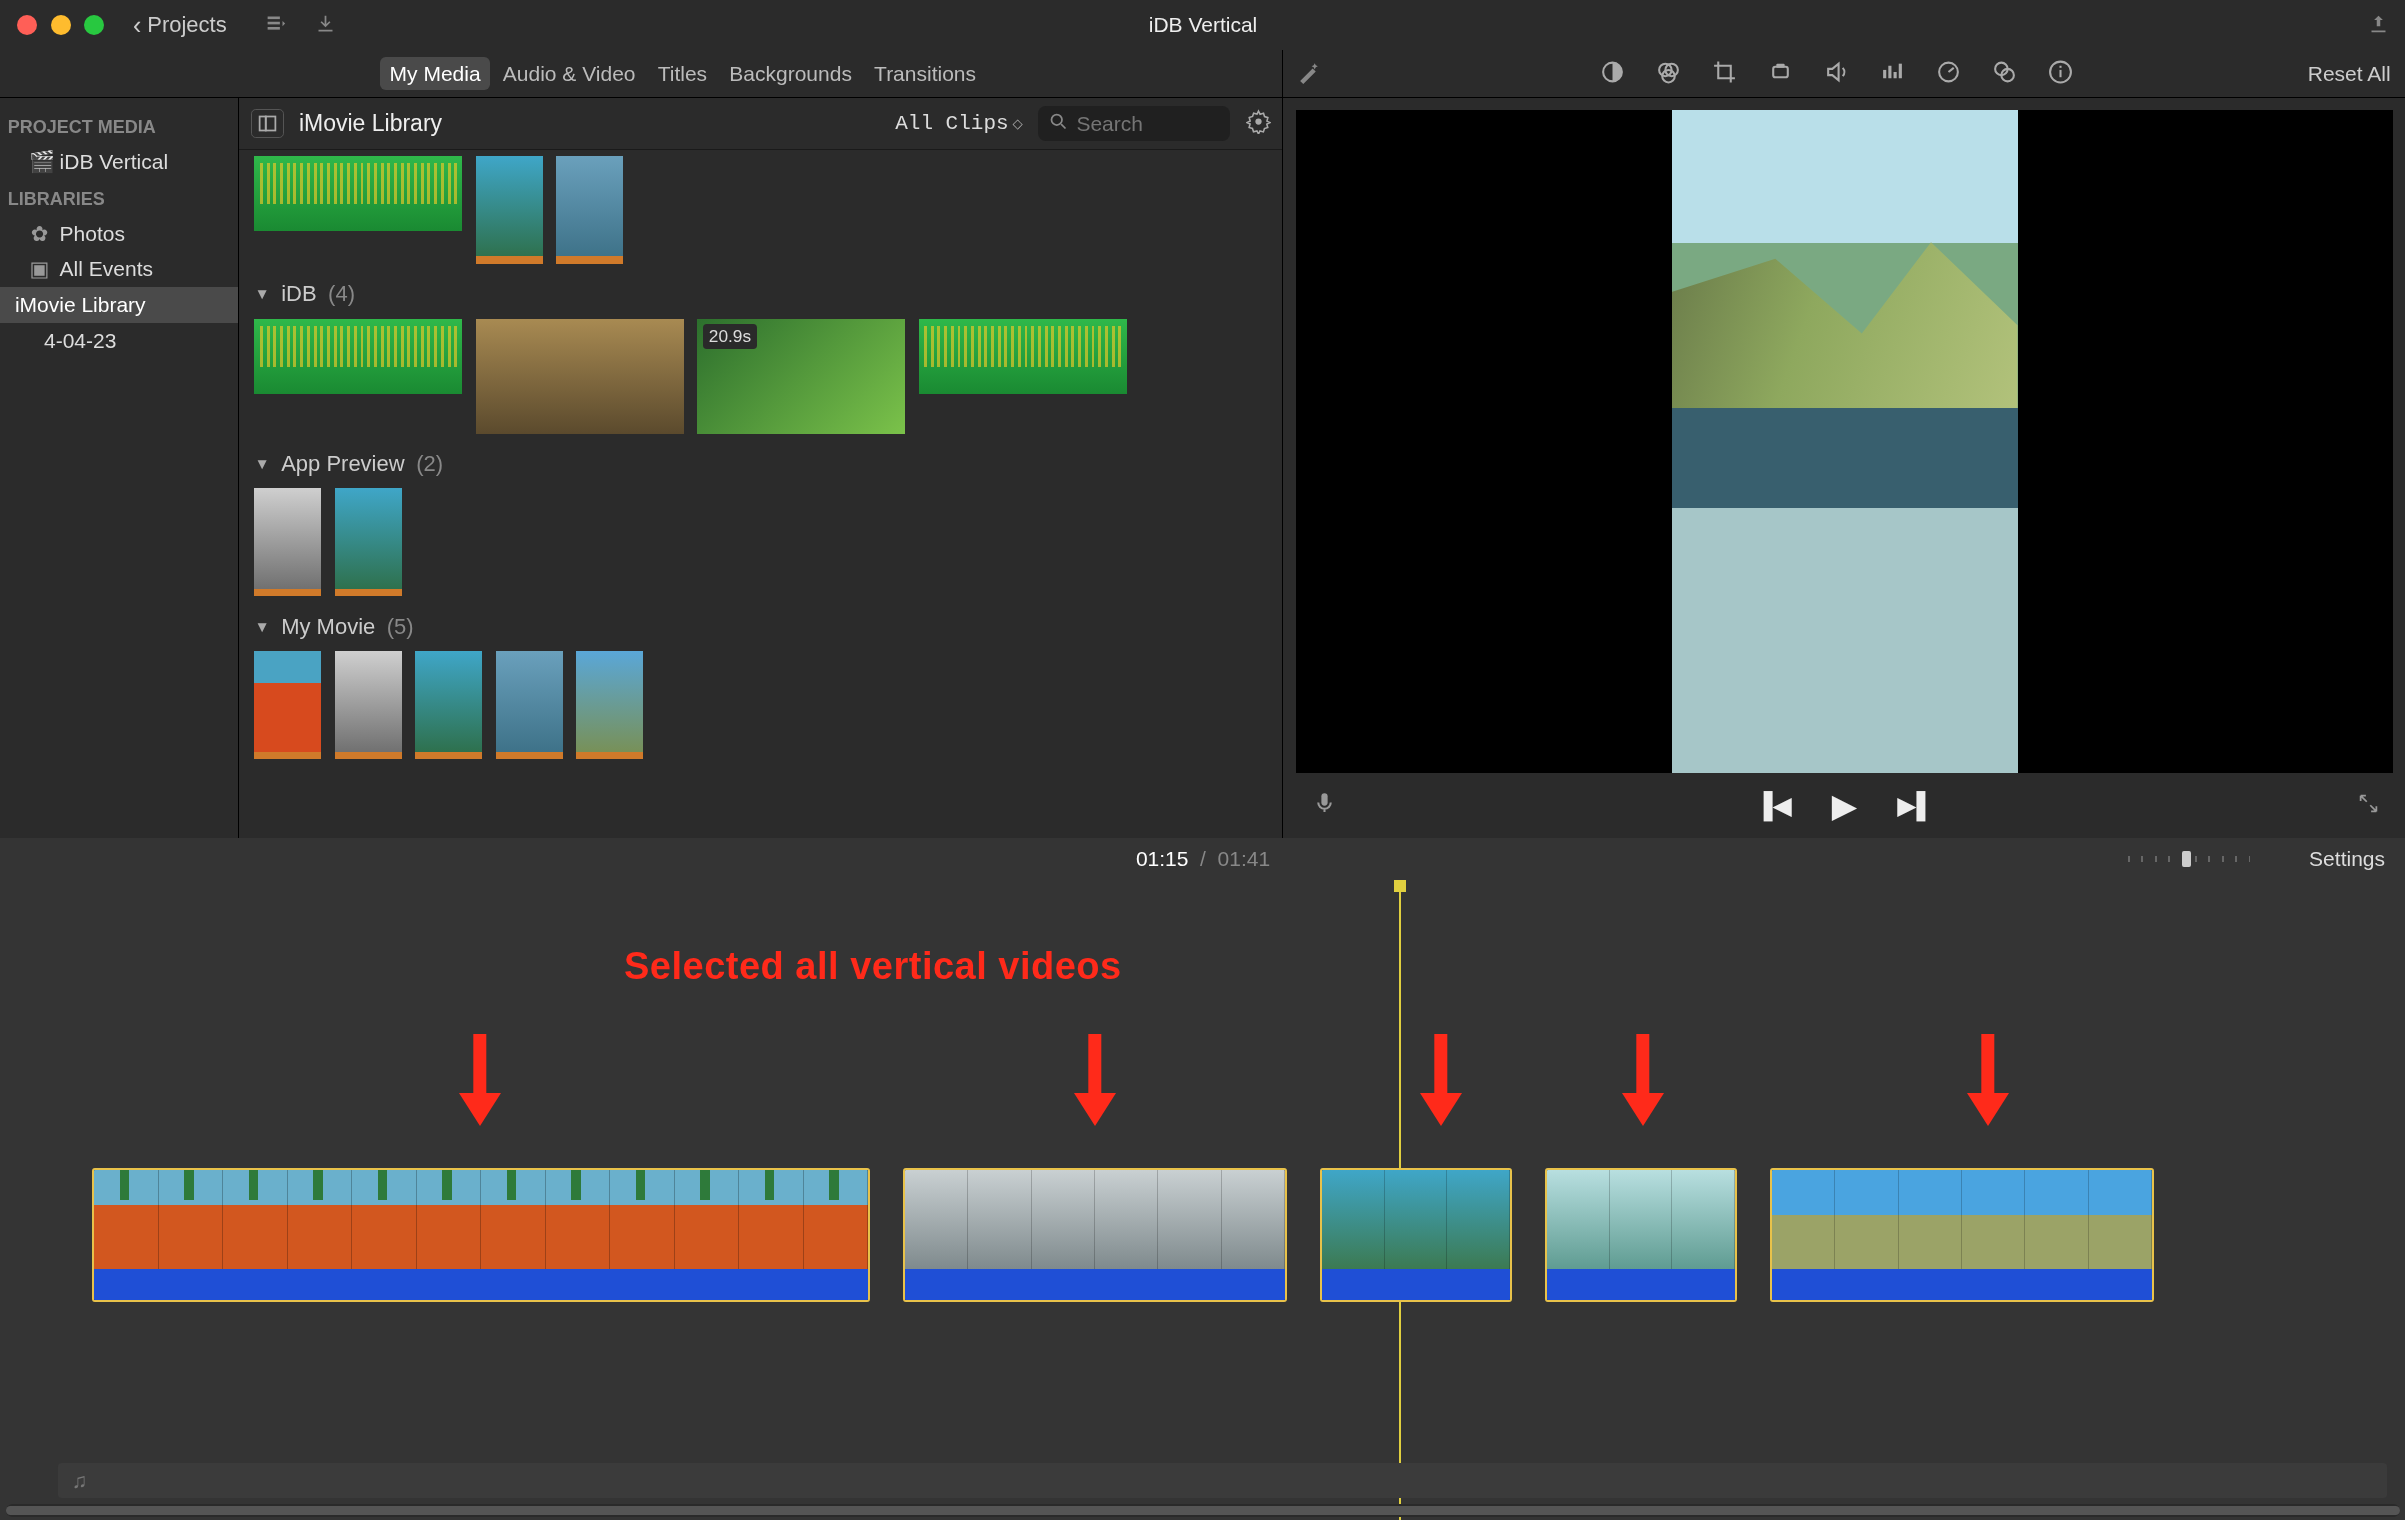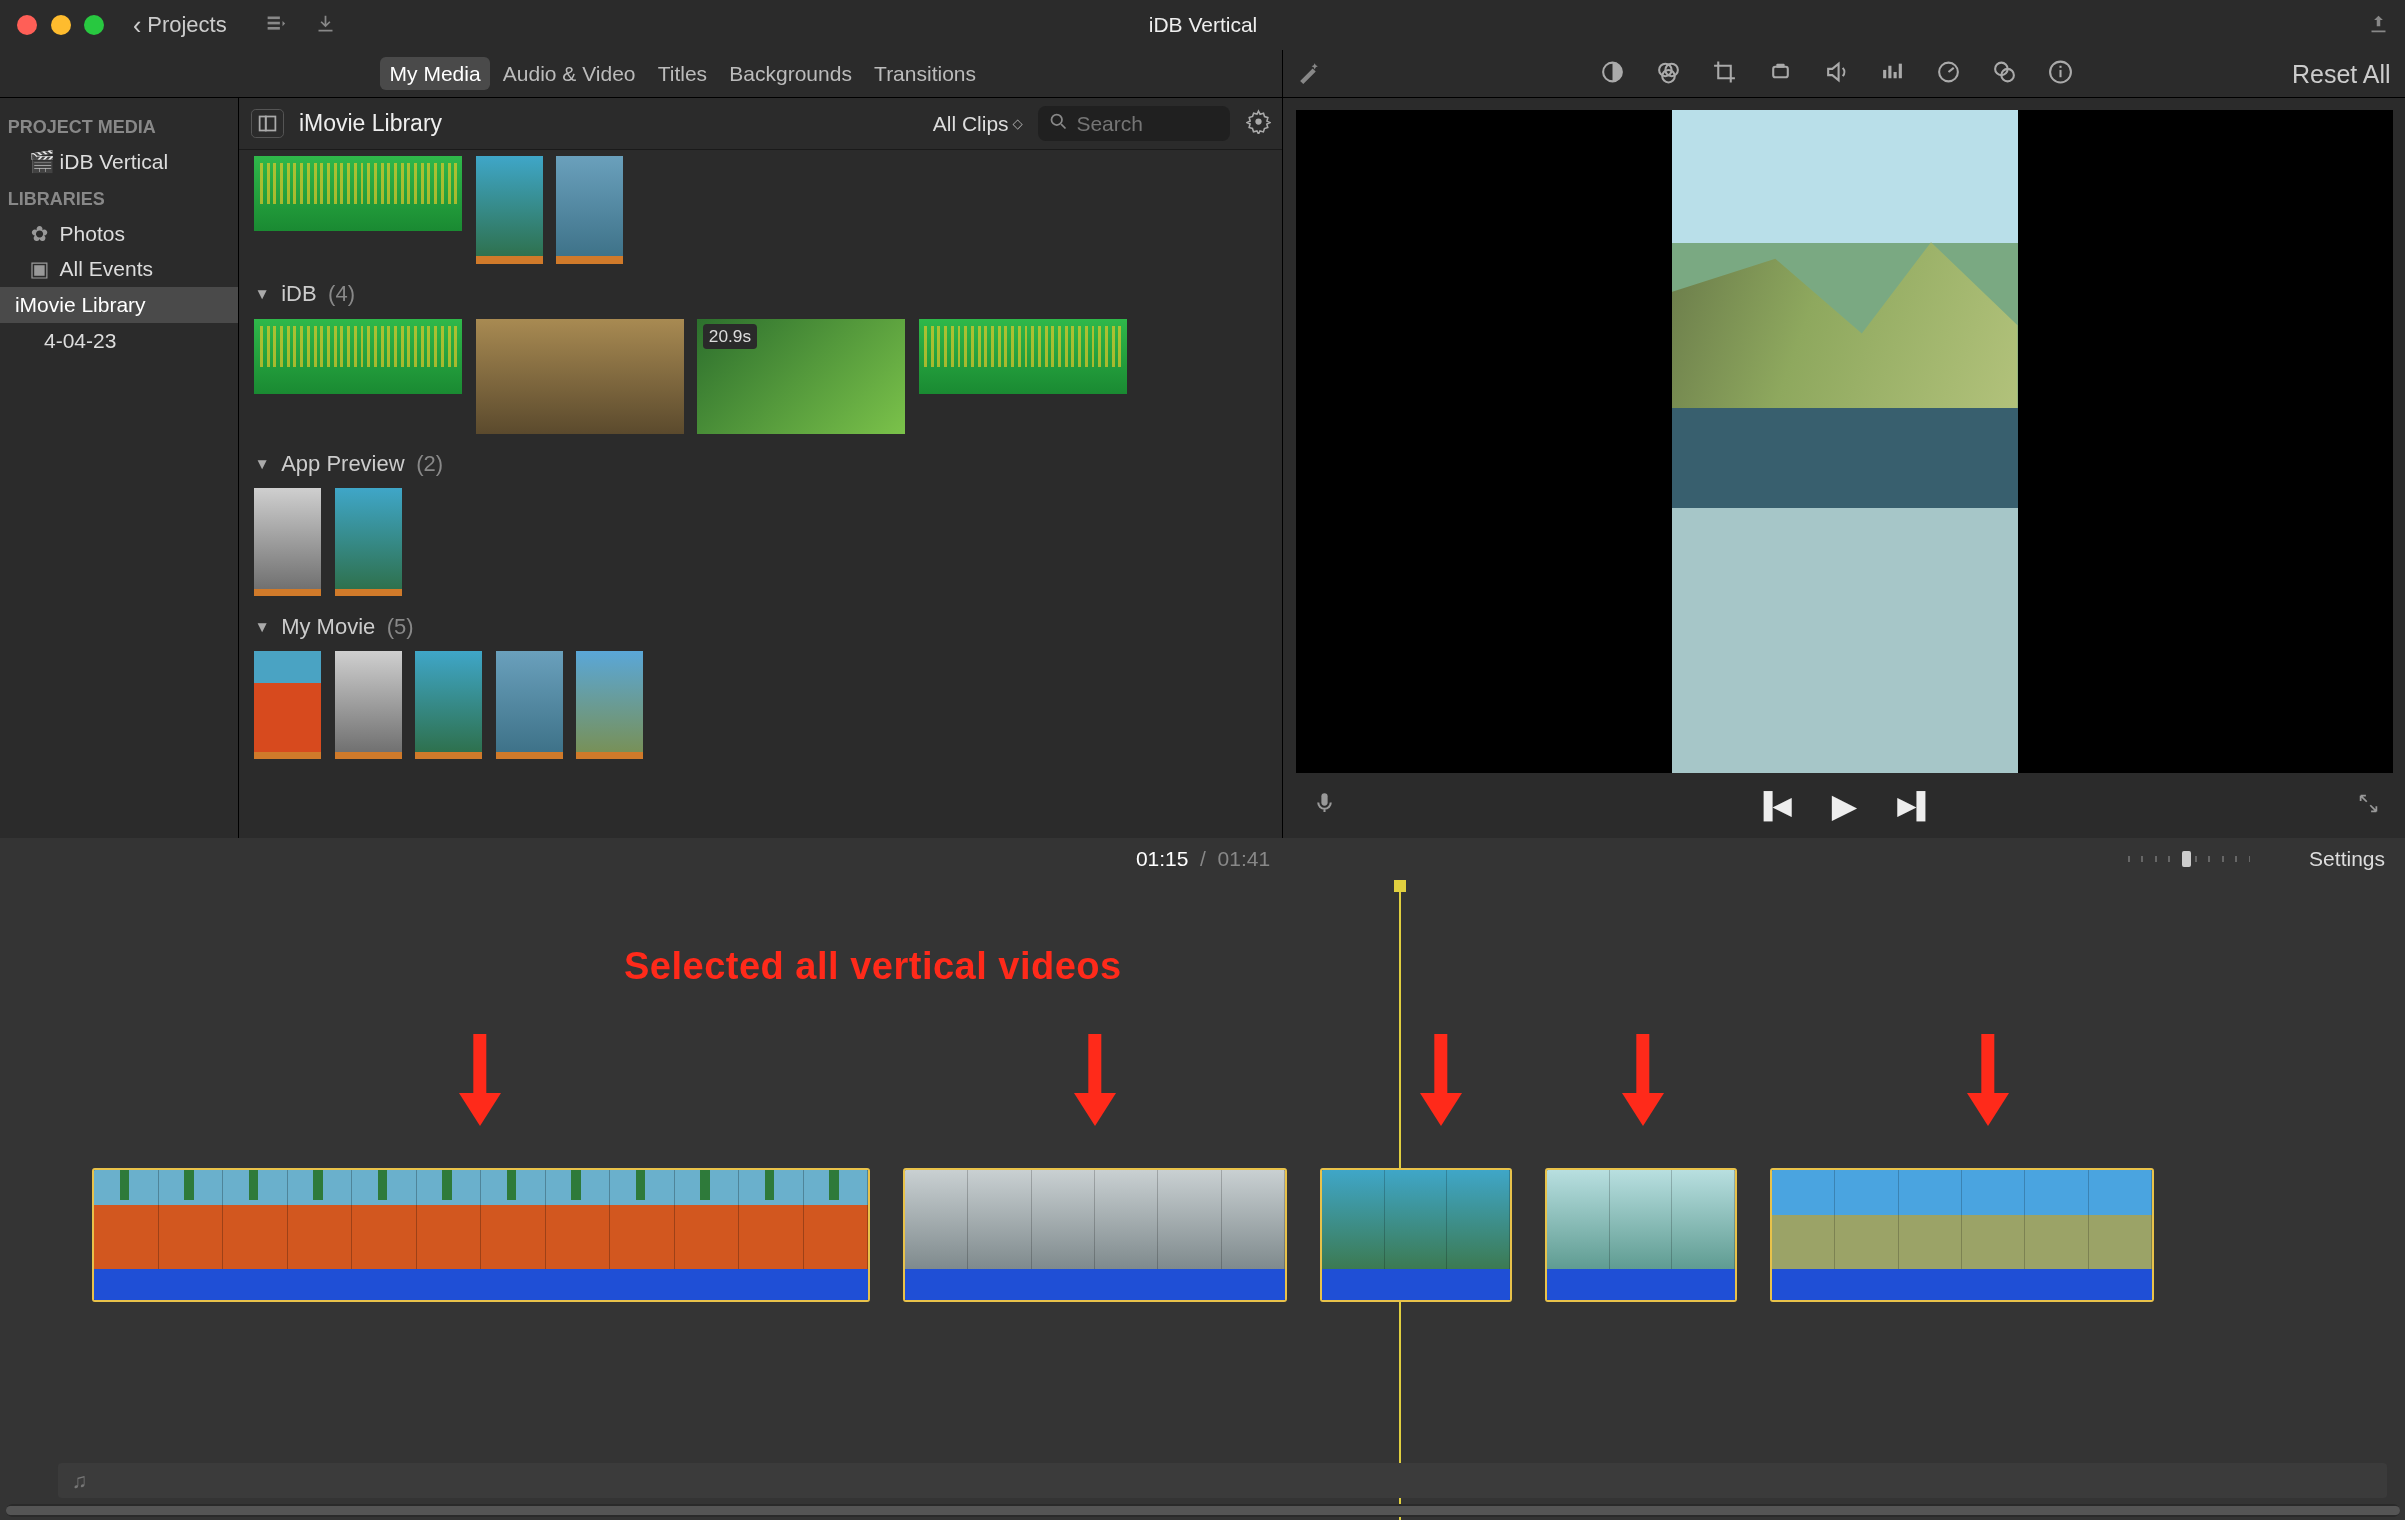--- a/index.html
+++ b/index.html
@@ -18,41 +18,41 @@
 .tb-icons-left { display: flex; gap: 29px; margin-left: 38px; color: #888; }
 
 
 .tabrow { height: 48px; background: #2b2b2b; display: flex; position: relative; border-bottom: 1px solid #000; }
 .tabs { position: absolute; left: 380px; display: flex; align-items: center; gap: 3px; height: 100%; }
 .tabs span { font-size: 21px; color: #bbb; padding: 4.8px 9.6px; border-radius: 5.8px; }
 .tabs span.active { background: #4a4a4a; color: #fff; }
 .tabrow .vdiv { position: absolute; left: 1282px; top: 0; bottom: 0; width: 1px; background: #000; }
 .wand { position: absolute; left: 1297px; top: 50%; transform: translateY(-50%); color: #888; font-size: 21px; }
 .adjust-icons { position: absolute; left: 1600px; top: 50%; transform: translateY(-50%); display: flex; gap: 31px; color: #aaa; }
-.reset-all { position: absolute; right: 15.4px; top: 50%; transform: translateY(-50%); color: #ccc; font-size: 25px; }
+.reset-all { position: absolute; right: 15.4px; top: 50%; transform: translateY(-50%); color: #ccc; font-size: 21px; }
 
 
 .main { flex: 0 0 740px; display: flex; background: #232323; }
 
 
 .sidebar { width: 238px; background: #2b2b2b; padding-top: 9.6px; font-size: 21px; }
 .sb-header { font-size: 18px; color: #888; font-weight: 700; padding: 9.6px 7.7px 5.8px; }
 .sb-item { display: flex; align-items: center; padding: 5.8px 9.6px 5.8px 29px; gap: 9.6px; color: #ddd; }
 .sb-item.indent { padding-left: 44px; }
 .sb-item.sel { background: #4a4a4a; color: #fff; }
 .sb-item .ico { width: 21px; text-align: center; color: #999; }
 .sb-item .disc { margin-left: -21px; margin-right: 3.8px; font-size: 15.4px; color: #aaa; }
 
 
 .browser { flex: 1; display: flex; flex-direction: column; background: #2b2b2b; border-left: 1px solid #000; }
 .browser-head { height: 52px; display: flex; align-items: center; padding: 0 11.5px; gap: 15.4px; border-bottom: 1px solid #1a1a1a; }
 .bh-btn { width: 33px; height: 29px; border: 1px solid #555; border-radius: 4.8px; display: flex; align-items: center; justify-content: center; color: #aaa; }
 .bh-title { font-size: 23px; color: #eee; }
 .bh-spacer { flex: 1; }
-.bh-clips { font-size: 21px; color: #ddd; }
+.bh-clips { font-size: 21px; color: #ddd; font-family: Liberation Mono, monospace; }
 .bh-caret { font-size: 13.4px; color: #aaa; margin-left: 3.8px; }
 .bh-search { display: flex; align-items: center; width: 192px; height: 35px; background: #202020; border-radius: 7.7px; padding: 0 9.6px; color: #888; gap: 7.7px; font-size: 21px; }
 .bh-search input { background: transparent; border: none; outline: none; color: #0ea5e9; font-size: 21px; width: 100%; }
 .bh-gear { font-size: 21px; color: #aaa; }
 
 .browser-body { flex: 1; overflow: auto; padding: 5.8px 15.4px 15.4px; }
 .sec-label { display: flex; align-items: center; gap: 11.5px; font-size: 22px; color: #ccc; margin: 17.3px 0 11.5px; }
 .sec-label .tri { color: #aaa; font-size: 15.4px; }
 .sec-label .cnt { color: #888; }
 .thumbs { display: flex; gap: 13.4px; flex-wrap: wrap; }

